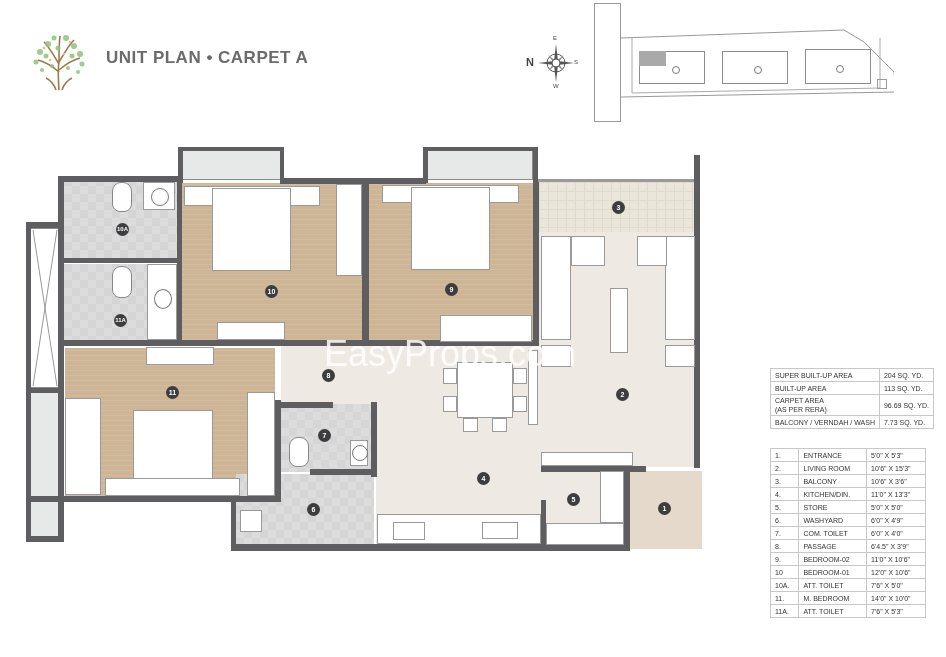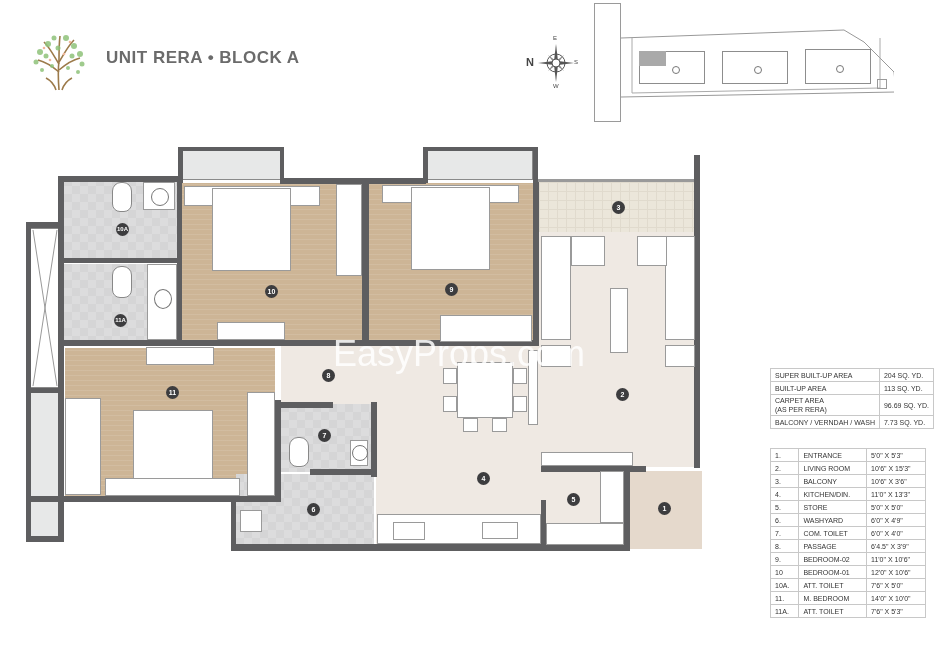--- a/index.html
+++ b/index.html
@@ -14,21 +14,21 @@
       background-size:16px 16px; background-position:0 0, 8px 8px; }
   .floor { position:absolute; background:#efe9e3; }
   .balc { position:absolute; background:#ebe6da; background-image:
       linear-gradient(#e0dacd 1px, transparent 1px), linear-gradient(90deg, #e0dacd 1px, transparent 1px);
       background-size:9px 9px; }
   .entr { position:absolute; background:#e5d9cc; }
   .win { position:absolute; background:#e7e8e8; border:1px solid #8a8a8a; box-sizing:border-box; }
   .furn { position:absolute; background:#fff; border:1px solid #9a9a9a; box-sizing:border-box; }
   .badge { position:absolute; width:13px; height:13px; border-radius:50%; background:#3d3d3f; color:#fff; font-size:7px; font-weight:bold; line-height:13px; text-align:center; font-family:"Liberation Sans", sans-serif; }
   .badge.wide { font-size:6px; }
-  .wm { position:absolute; left:333px; top:333px; font-size:36px; color:rgba(255,255,255,0.85); font-family:"Liberation Sans", sans-serif; letter-spacing:0px; }
+  .wm { position:absolute; left:324px; top:333px; font-size:36px; color:rgba(255,255,255,0.85); font-family:"Liberation Sans", sans-serif; letter-spacing:0px; }
   table.tb { position:absolute; border-collapse:collapse; font-family:"Liberation Sans", sans-serif; font-size:7px; color:#333; }
   table.tb td { border:1px solid #c8c8c8; padding:0 4px; height:12px; white-space:nowrap; }
   .area-tb td { height:11px; }
   .sitebox { position:absolute; border:1px solid #9a9a9a; box-sizing:border-box; }
   .blk { position:absolute; border:1px solid #8d8d8d; box-sizing:border-box; background:#fff; }
 </style>
 </head>
 <body>
 
 <div class="abs" style="left:28px;top:30px;width:62px;height:62px;">
@@ -61,21 +61,21 @@
         <circle cx="50" cy="42" r="2"></circle>
     </g>
     <g fill="#f0b79a">
         <circle cx="16" cy="18" r="1.3"></circle>
         <circle cx="42" cy="12" r="1.3"></circle>
         <circle cx="36" cy="24" r="1.3"></circle>
         <circle cx="22" cy="30" r="1.3"></circle>
       </g>
   </svg>
 </div>
-<div class="abs title">UNIT RERA • BLOCK A</div>
+<div class="abs title">UNIT PLAN • CARPET A</div>
 
 <div class="abs" style="left:526px;top:36px;width:60px;height:56px;">
   <svg width="60" height="56" viewBox="0 0 60 56">
     <circle cx="30" cy="27" r="9" fill="none" stroke="#555" stroke-width="1"></circle>
     <polygon points="30,8 32,25 30,27 28,25" fill="#555"></polygon>
     <polygon points="30,46 32,29 30,27 28,29" fill="#555"></polygon>
     <polygon points="12,27 28,25 30,27 28,29" fill="#555"></polygon>
     <polygon points="48,27 32,25 30,27 32,29" fill="#555"></polygon>
     <polygon points="22,19 30,25 28,27" fill="#888"></polygon>
     <polygon points="38,19 32,27 30,25" fill="#888"></polygon>

